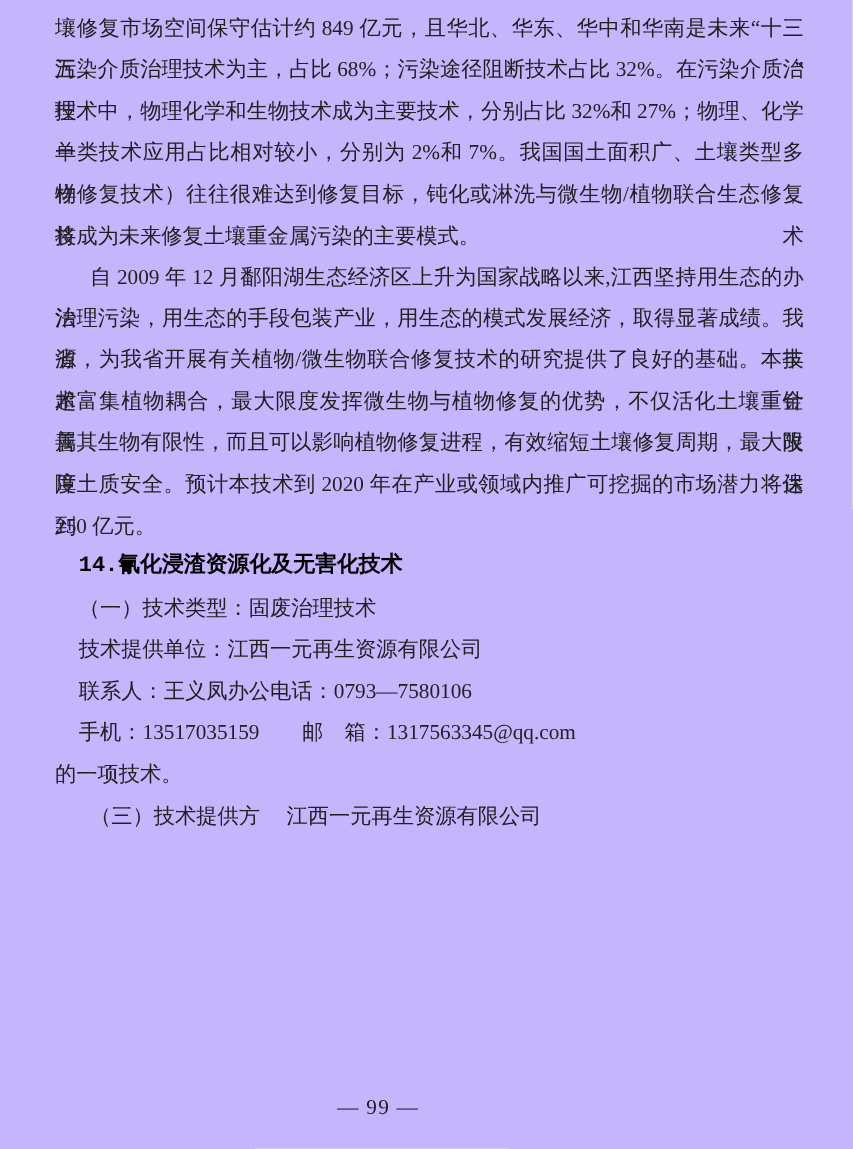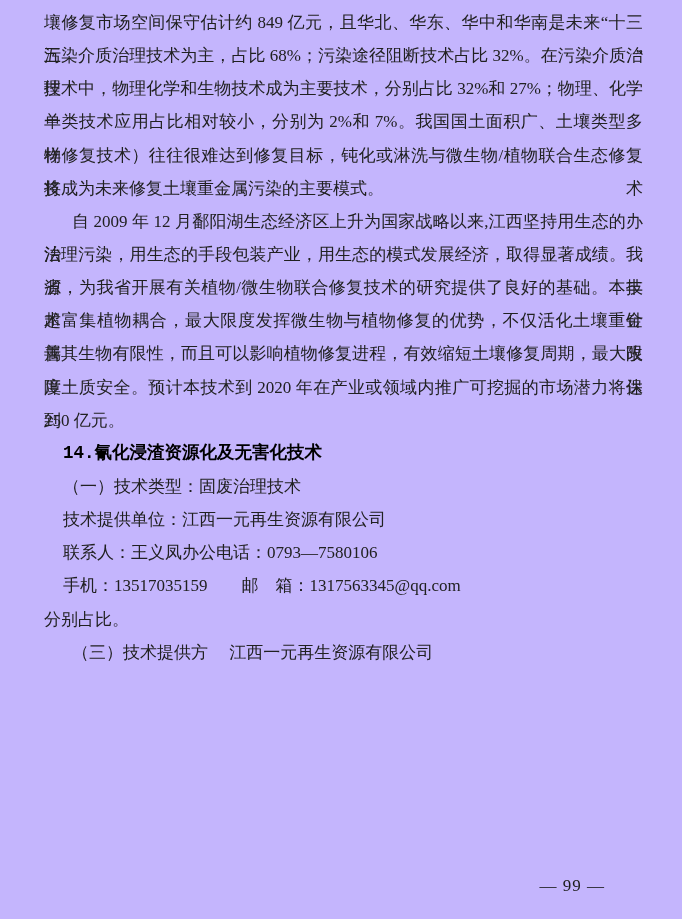--- a/index.html
+++ b/index.html
@@ -20,21 +20,21 @@
     text-justify:inter-ideograph;
   }
   .ind-p{text-indent:28px;}
   .ind-s{text-indent:19px;}
   .heading{
     font-weight:bold;color:#000000;text-indent:19px;font-size:17.5px;
     font-family:Liberation Mono, monospace;
   }
   .footer{
     position:absolute;top:869px;right:0;left:0;
-    text-align:right;padding-right:77px;
+    text-align:center;padding-right:77px;
     font-size:17px;line-height:33px;color:#1c1c1c;
     letter-spacing:1px;
   }
 </style>
 </head>
 <body>
 
 <div class="page">
   <div class="content">
 
@@ -53,20 +53,20 @@
     <div class="line jl">障土质安全。预计本技术到 2020 年在产业或领域内推广可挖掘的市场潜力将达到</div>
     <div class="line">250 亿元。</div>
 
     <div class="line heading">14.氰化浸渣资源化及无害化技术</div>
 
     <div class="line ind-s">（一）技术类型：固废治理技术</div>
     <div class="line ind-s">技术提供单位：江西一元再生资源有限公司</div>
     <div class="line ind-s">联系人：王义凤办公电话：0793—7580106</div>
     <div class="line ind-s">手机：13517035159　　邮　箱：1317563345@qq.com</div>
 
-    <div class="line">分别占比。</div>
+    <div class="line">的一项技术。</div>
 
     <div class="line ind-p">（三）技术提供方　 江西一元再生资源有限公司</div>
 
   </div>
 
   <div class="footer">— 99 —</div>
 </div>
 
 </body></html>

